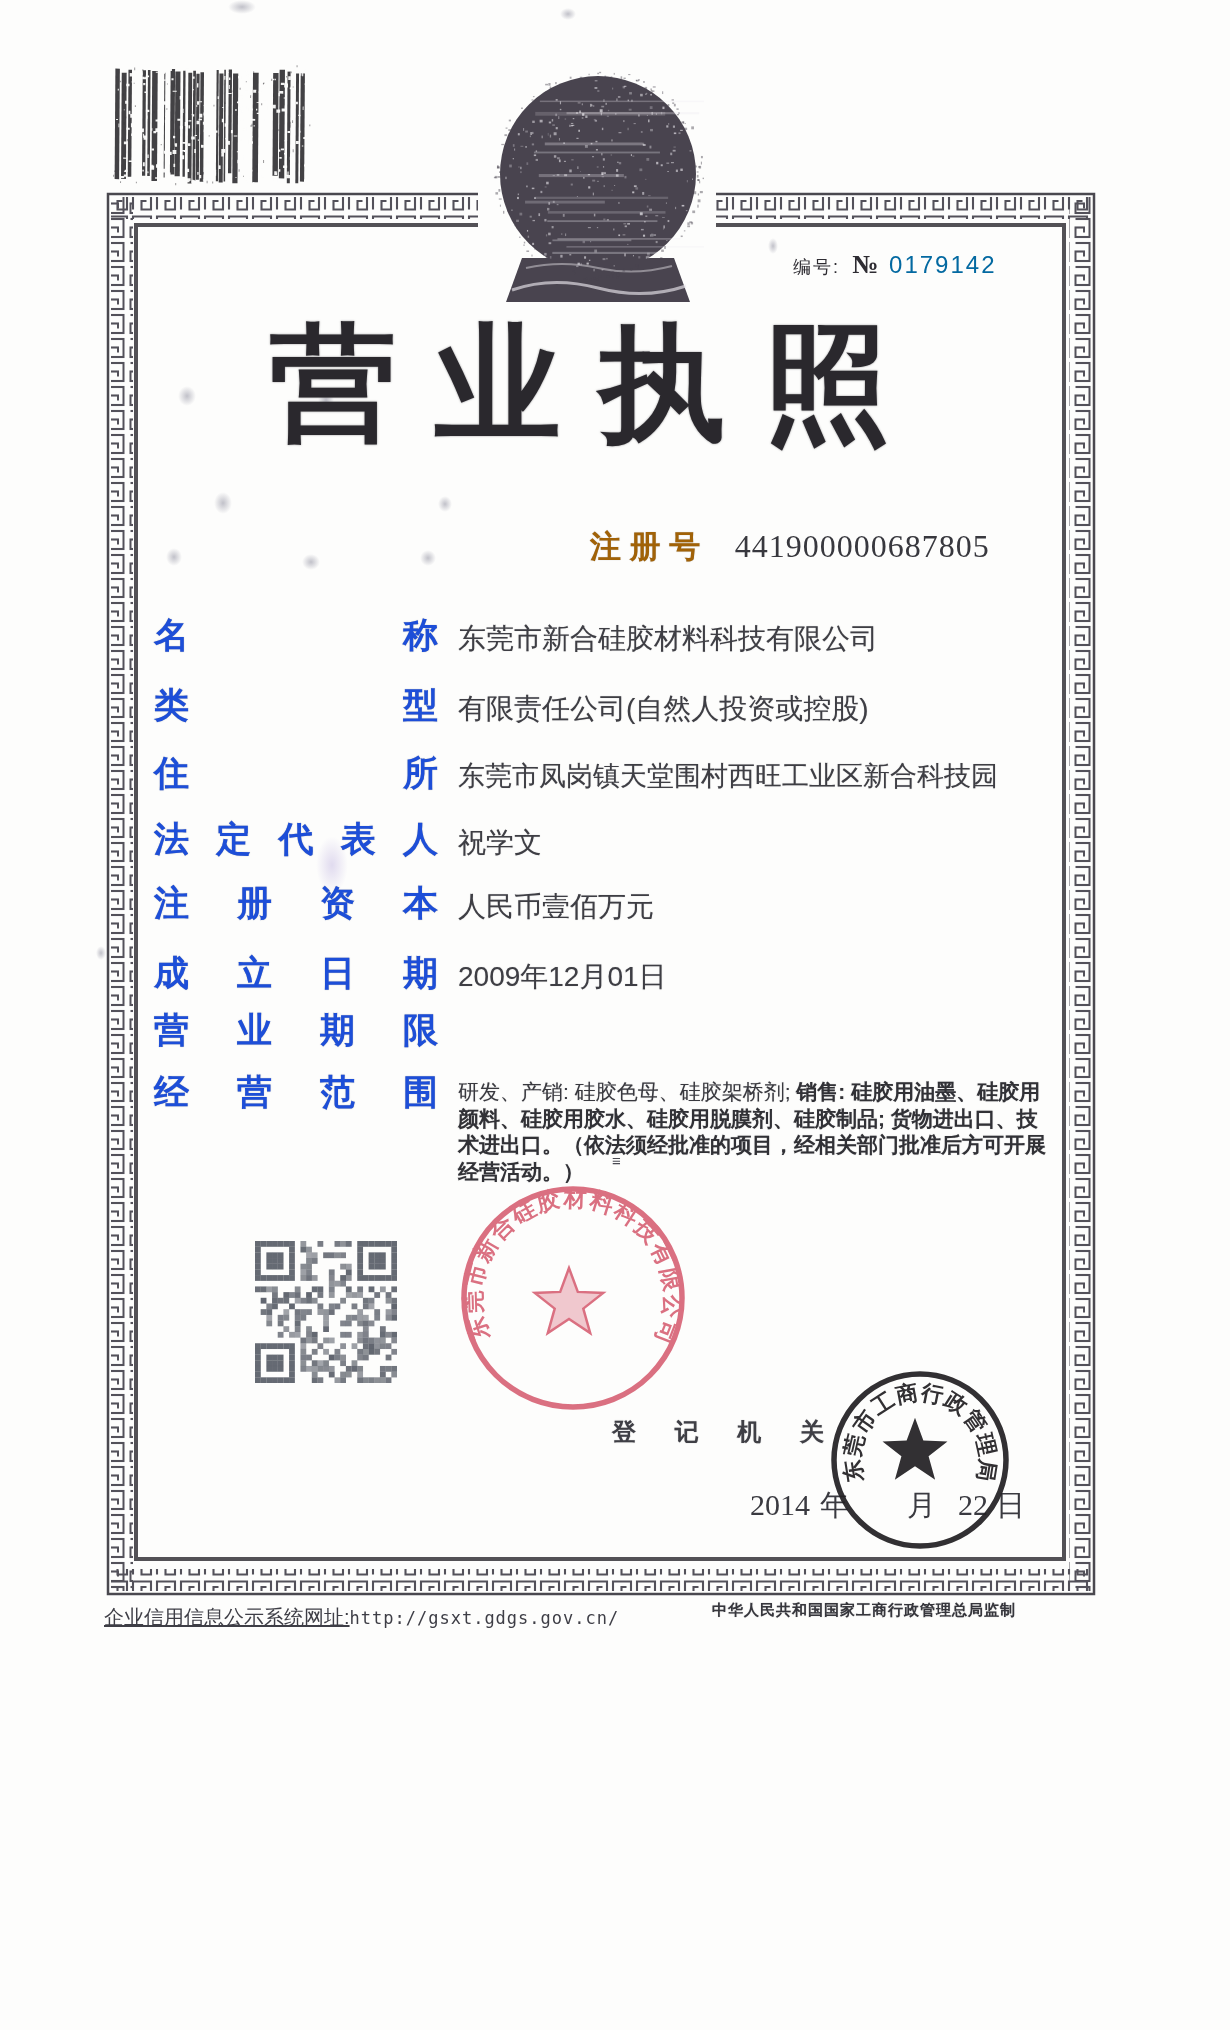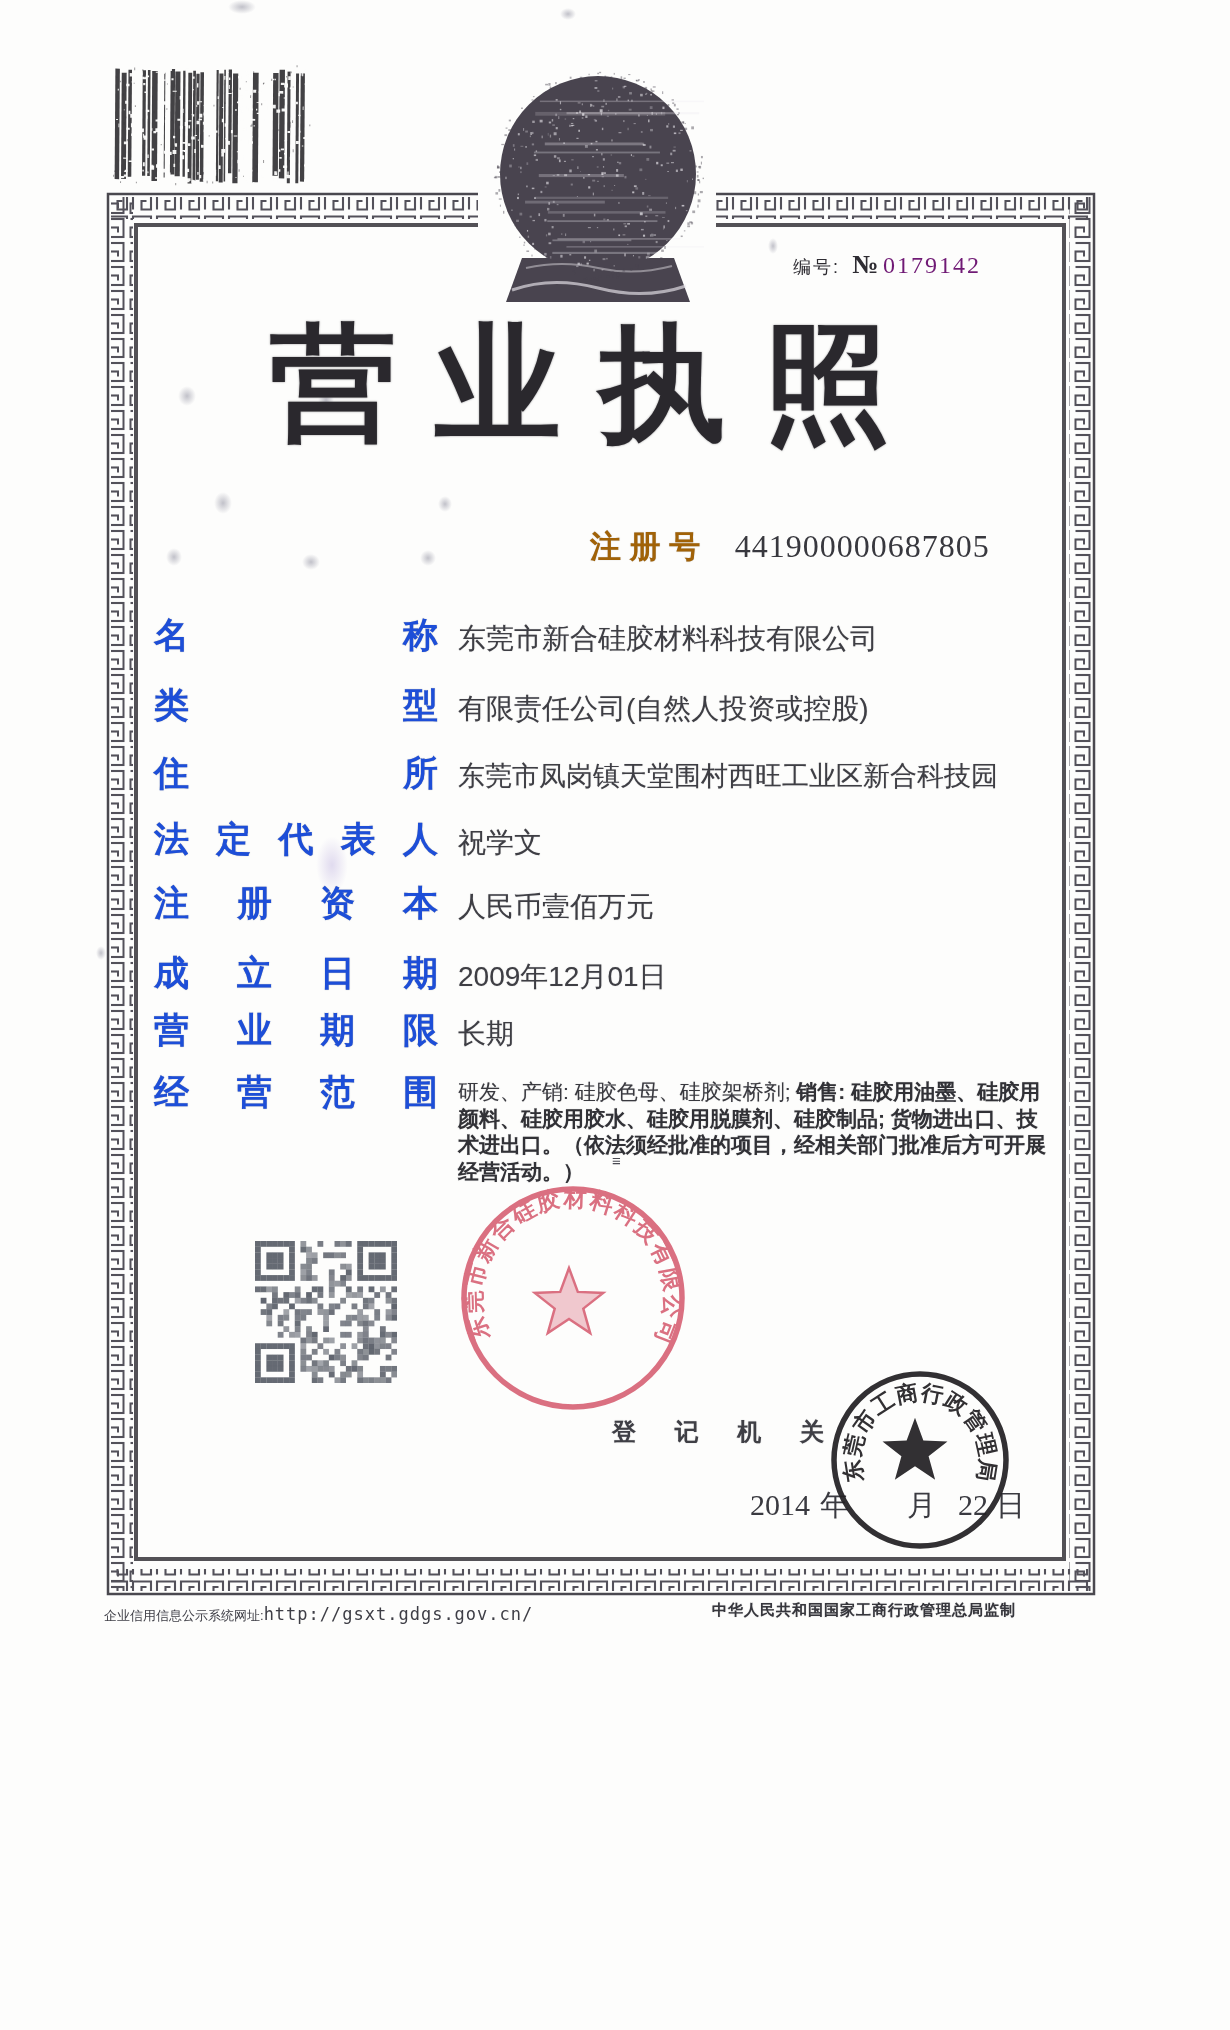--- a/index.html
+++ b/index.html
@@ -5,21 +5,21 @@
   html,body{margin:0;padding:0;background:#ffffff;}
   .page{position:relative;width:1230px;height:2030px;background:#fdfdfc;overflow:hidden;
         font-family:"Liberation Sans",sans-serif;color:#3f3f46;}
   svg{display:block;}
   .abs{position:absolute;}
 
   
   .serial{left:793px;top:250px;white-space:nowrap;color:#2e2c32;}
   .serial .lab{font-size:18px;letter-spacing:2px;}
   .serial .nosym{font-family:"Liberation Serif",serif;font-weight:700;font-size:26px;margin-left:8px;}
-  .serial .num{font-family:Liberation Serif, serif;font-size:24px;letter-spacing:2px;color:#701a75;}
+  .serial .num{font-family:Liberation Sans, sans-serif;font-size:24px;letter-spacing:2px;margin-left:6px;color:#0369a1;}
 
   
   .title{left:270px;top:312px;width:620px;display:flex;justify-content:space-between;
          font-size:126px;font-weight:900;line-height:1.15;color:#2a282d;
          text-shadow:0 0 2px rgba(42,40,45,.55);}
 
   
   .regno{left:590px;top:526px;white-space:nowrap;}
   .regno .lab{font-size:31px;font-weight:700;color:#a16207;text-shadow:0 0 1px rgba(75,75,82,.4);}
   .regno .val{font-family:"Liberation Serif",serif;font-size:32px;color:#38383e;margin-left:30px;letter-spacing:1px;}
@@ -37,21 +37,21 @@
   
   .registrar{left:612px;top:1416px;width:212px;font-size:24px;font-weight:600;color:#3f3f45;
              text-align:justify;text-align-last:justify;text-shadow:0 0 1px rgba(63,63,69,.45);z-index:4;}
   .dateline{left:750px;top:1486px;font-size:29px;color:#3a3a40;white-space:nowrap;z-index:4;}
   .dateline .dser{font-family:"Liberation Serif",serif;font-size:30px;}
   .dateline .u1{margin-left:10px;} .dateline .u2{margin-left:58px;}
   .dateline .d22{margin-left:22px;} .dateline .u3{margin-left:8px;}
 
   
   .footL{left:104px;top:1604px;white-space:nowrap;color:#3e3e46;z-index:3;}
-  .footL .cjk{font-size:13px;}
+  .footL .cjk{font-size:20px;text-decoration:underline;}
   .footL .url{font-family:"DejaVu Sans Mono",monospace;font-size:17px;letter-spacing:1px;}
   .footR{left:712px;top:1601px;font-size:15px;font-weight:600;color:#36363c;letter-spacing:1px;
          text-shadow:0 0 1px rgba(54,54,60,.4);z-index:3;}
 
   
   .z-border{z-index:1;} .z-emblem{z-index:2;} .z-txt{z-index:3;}
   .z-seal{z-index:6;} .z-stamp{z-index:5;}
 
   
   .smudge{position:absolute;background:radial-gradient(ellipse at center,rgba(95,95,118,.38),rgba(95,95,118,0) 70%);}
@@ -861,21 +861,20 @@
   <div class="frow z-txt" style="top:884px">
     <div class="flabel">注 册 资 本</div>
     <div class="fvalue">人民币壹佰万元</div>
   </div>
   <div class="frow z-txt" style="top:954px">
     <div class="flabel">成 立 日 期</div>
     <div class="fvalue">2009年12月01日</div>
   </div>
   <div class="frow z-txt" style="top:1011px">
     <div class="flabel">营 业 期 限</div>
-    <div class="fvalue">长期</div>
   </div>
   <div class="frow z-txt" style="top:1073px;height:130px">
     <div class="flabel">经 营 范 围</div>
     <div class="fvalue scope">
       <span class="p1">研发、产销: 硅胶色母、硅胶架桥剂; </span><span class="p2">销售: 硅胶用油墨、硅胶用颜料、硅胶用胶水、硅胶用脱膜剂、硅胶制品; 货物进出口、技术进出口。（依法须经批准的项目，经相关部门批准后方可开展经营活动。）</span>
     </div>
   </div>
   <span class="mark3">≡</span>
 
   <svg class="abs z-txt" style="left:255px;top:1241px;" width="142" height="142" viewBox="0 0 142 142">

